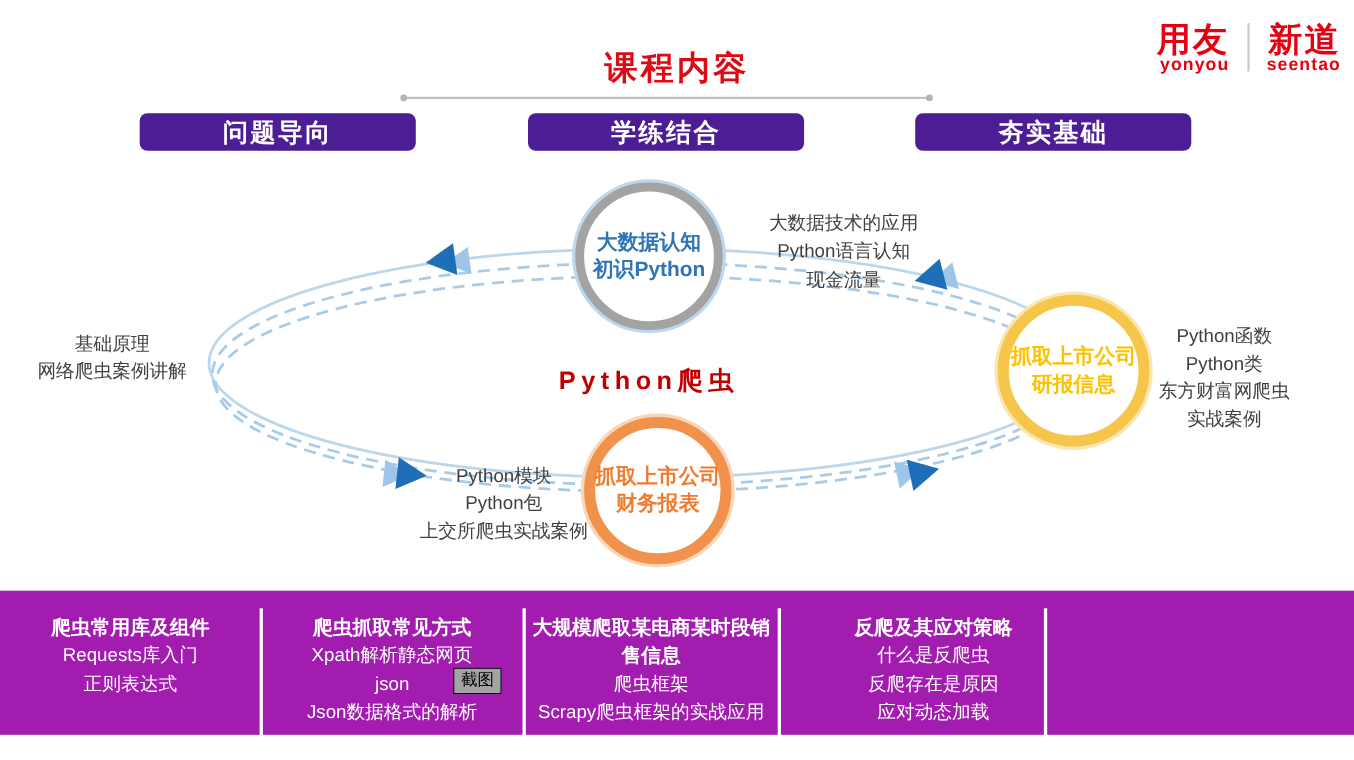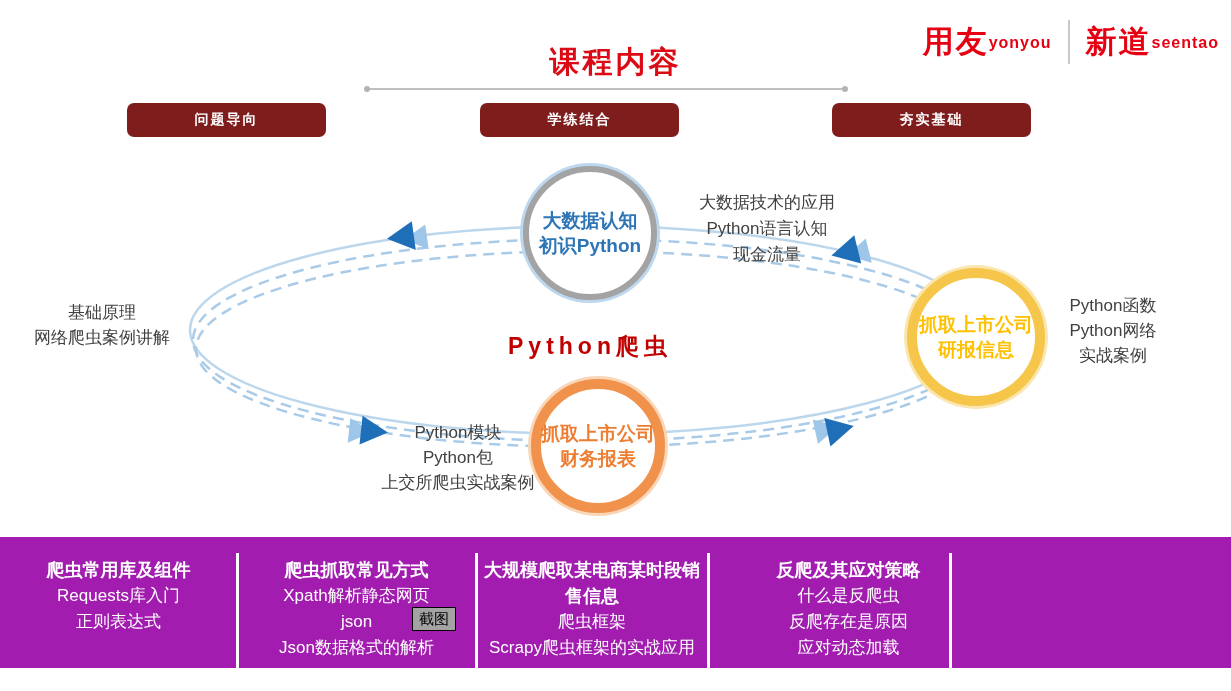--- a/index.html
+++ b/index.html
@@ -10,42 +10,42 @@
   
   .title{
     position:absolute;top:42px;left:0;width:1231px;text-align:center;
     font-size:30px;font-weight:bold;color:#dc0a14;letter-spacing:3px;
   }
   .title-line{position:absolute;left:367px;top:88px;width:478px;height:2px;background:#bfbfbf;}
   .title-line .dot{position:absolute;top:-2px;width:6px;height:6px;border-radius:50%;background:#b3b3b3;}
   .title-line .dot.l{left:-3px;}
   .title-line .dot.r{right:-3px;}
   .logo{position:absolute;top:20px;right:12px;display:flex;align-items:center;}
-  .brand{display:flex;align-items:center;}
+  .brand{display:flex;flex-direction:column;align-items:flex-end;}
   .brand-main{font-size:31px;font-weight:bold;color:#e60012;line-height:32px;letter-spacing:2px;}
   .brand-sub{font-size:16px;font-weight:bold;color:#e60012;line-height:12px;margin-top:2px;letter-spacing:1px;}
   .logo-divider{width:2px;height:44px;background:#c9c9c9;margin:0 16px;}
   
   .banner{
-    position:absolute;top:103px;width:199px;height:34px;background:#7f1d1d;border-radius:7px;
-    color:#ffffff;font-size:14px;font-weight:bold;letter-spacing:2px;
+    position:absolute;top:103px;width:251px;height:34px;background:#4c1d95;border-radius:7px;
+    color:#ffffff;font-size:23px;font-weight:bold;letter-spacing:2px;
     display:flex;align-items:center;justify-content:center;
   }
   .banner.b0{left:127px;}
   .banner.b1{left:480px;}
   .banner.b2{left:832px;}
   
   #orbit{position:absolute;left:0;top:0;z-index:1;}
   
   .node{
     position:absolute;z-index:3;border-radius:50%;background:#ffffff;box-sizing:border-box;
     display:flex;flex-direction:column;align-items:center;justify-content:center;
     font-weight:bold;font-size:19px;line-height:25px;text-align:center;white-space:nowrap;
   }
-  .node.top{left:523px;top:166px;width:134px;height:134px;border:6px solid #a3a3a3;color:#2e75b6;box-shadow:0 0 0 3px #bcd7ee;}
+  .node.top{left:523px;top:166px;width:134px;height:134px;border:8px solid #a3a3a3;color:#2e75b6;box-shadow:0 0 0 3px #bcd7ee;}
   .node.left{left:140px;top:278px;width:134px;height:134px;border:10px solid #5bbe70;color:#2eb44d;box-shadow:0 0 0 3px #c3e6cb;}
   .node.right{left:907px;top:268px;width:138px;height:138px;border:10px solid #f5c64a;color:#ffc000;box-shadow:0 0 0 3px #fae6b0;}
   .node.bottom{left:531px;top:379px;width:134px;height:134px;border:10px solid #f0924c;color:#ed7d31;box-shadow:0 0 0 3px #f9d6b8;}
   
   .center-label{
     position:absolute;z-index:2;left:470px;top:331px;width:240px;text-align:center;
     font-size:23px;font-weight:bold;color:#c00000;letter-spacing:5px;
   }
   
   .note{position:absolute;z-index:4;text-align:center;color:#404040;font-size:17px;line-height:25px;}
@@ -143,21 +143,22 @@
     <div>大数据技术的应用</div>
     <div>Python语言认知</div>
     <div>现金流量</div>
   </div>
   <div class="note n-left">
     <div>基础原理</div>
     <div>网络爬虫案例讲解</div>
   </div>
   <div class="note n-right">
     <div>Python函数</div>
-    <div>Python网络</div>
+    <div>Python类</div>
+    <div>东方财富网爬虫</div>
     <div>实战案例</div>
   </div>
   <div class="note n-bottom-left">
     <div>Python模块</div>
     <div>Python包</div>
     <div>上交所爬虫实战案例</div>
   </div>
 
   <div class="footer">
     <div class="fcol c0">

